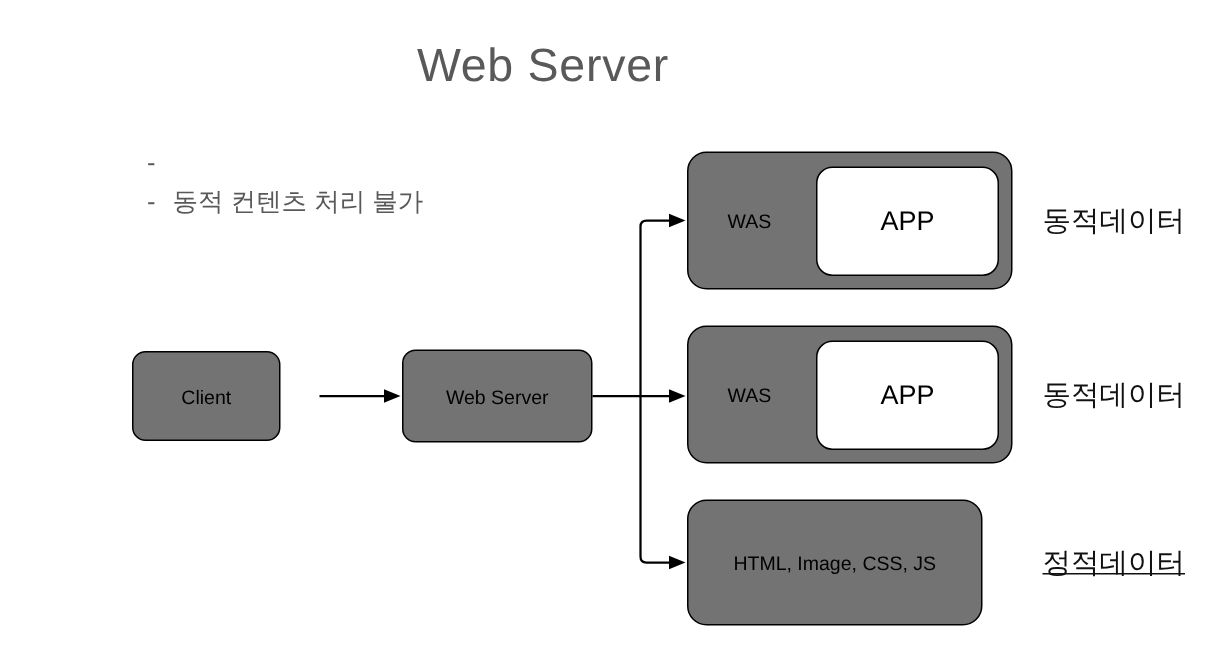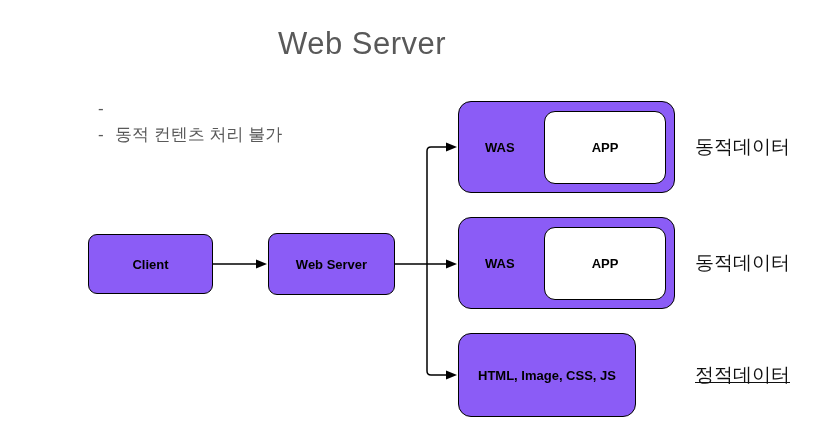--- a/index.html
+++ b/index.html
@@ -36,28 +36,27 @@
     color: #595959;
   }
   .note-line { display: flex; }
   .note-marker { width: 17px; flex: none; }
   .note-indent { margin-left: 25px; }
   .node {
     position: absolute;
     box-sizing: border-box;
     border: 1.5px solid #000000;
     border-radius: 9px;
-    background: #8b5cf6;
+    background: #737373;
     display: flex;
     align-items: center;
     justify-content: center;
     font-size: 13px;
     color: #000000;
     white-space: nowrap;
-    font-weight: bold;
   }
   .group {
     border-radius: 13px;
     justify-content: flex-start;
   }
   .group-left-label {
     position: absolute;
     left: 26px;
     top: 0;
     height: 100%;
@@ -72,21 +71,21 @@
     top: 9px;
     width: 122px;
     height: 73px;
     box-sizing: border-box;
     border: 1.5px solid #000000;
     border-radius: 11px;
     background: #ffffff;
     display: flex;
     align-items: center;
     justify-content: center;
-    font-size: 13px;
+    font-size: 18px;
     color: #000000;
   }
   .annotation {
     position: absolute;
     left: 695px;
     height: 18px;
     display: flex;
     align-items: center;
     font-size: 19px;
     color: #111111;
@@ -124,21 +123,21 @@
       <path d="M427,264 V371 Q427,375 431,375 H446"></path>
     </g>
     <g fill="#000000" stroke="none">
       <polygon points="267,264 256,259.5 256,268.5"></polygon>
       <polygon points="457,264 446,259.5 446,268.5"></polygon>
       <polygon points="457,147 446,142.5 446,151.5"></polygon>
       <polygon points="457,375 446,370.5 446,379.5"></polygon>
     </g>
   </svg>
 
-  <div class="node" style="left:88px; top:234px; width:125px; height:60px;">
+  <div class="node" style="left:88px; top:234px; width:99px; height:60px;">
     <span>Client</span>
   </div>
 
   <div class="node" style="left:268px; top:233px; width:127px; height:62px;">
     <span>Web Server</span>
   </div>
 
   <div class="node group" style="left:458px; top:101px; width:217px; height:92px;">
     <span class="group-left-label">WAS</span>
     <div class="inner-box">
@@ -148,18 +147,18 @@
   <div class="annotation" style="top:138px;">동적데이터</div>
 
   <div class="node group" style="left:458px; top:217px; width:217px; height:92px;">
     <span class="group-left-label">WAS</span>
     <div class="inner-box">
       <span>APP</span>
     </div>
   </div>
   <div class="annotation" style="top:254px;">동적데이터</div>
 
-  <div class="node" style="left:458px; top:333px; width:178px; height:84px; border-radius:13px;">
+  <div class="node" style="left:458px; top:333px; width:197px; height:84px; border-radius:13px;">
     <span>HTML, Image, CSS, JS</span>
   </div>
   <div class="annotation" style="top:366px;text-decoration:underline;">정적데이터</div>
 
 </div>
 
 </body></html>

